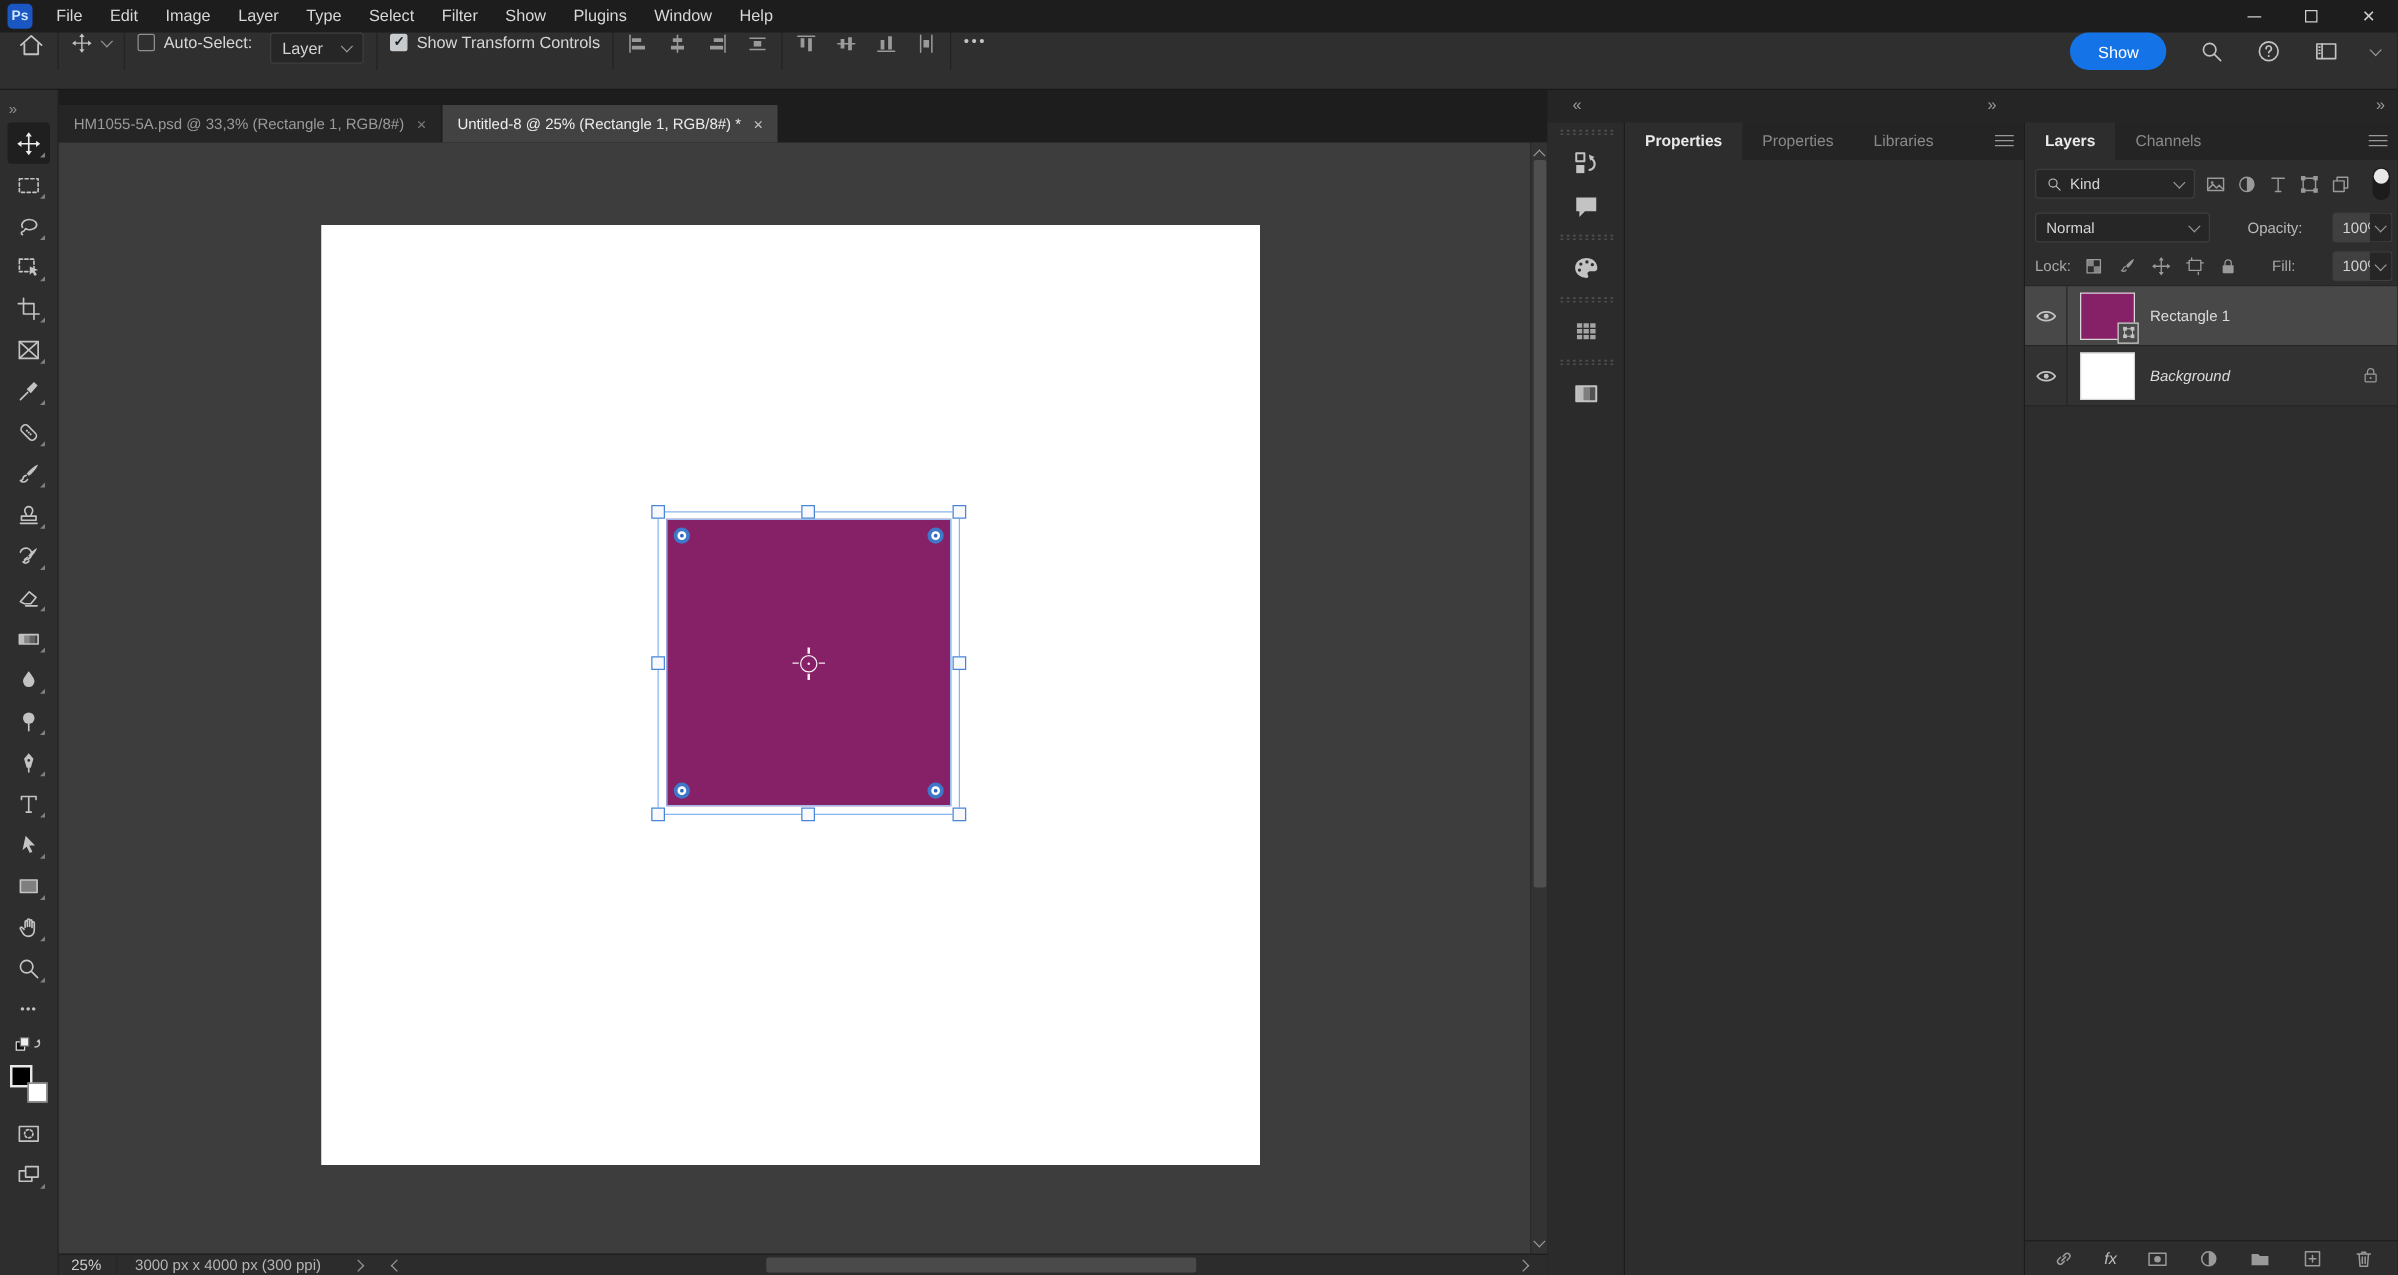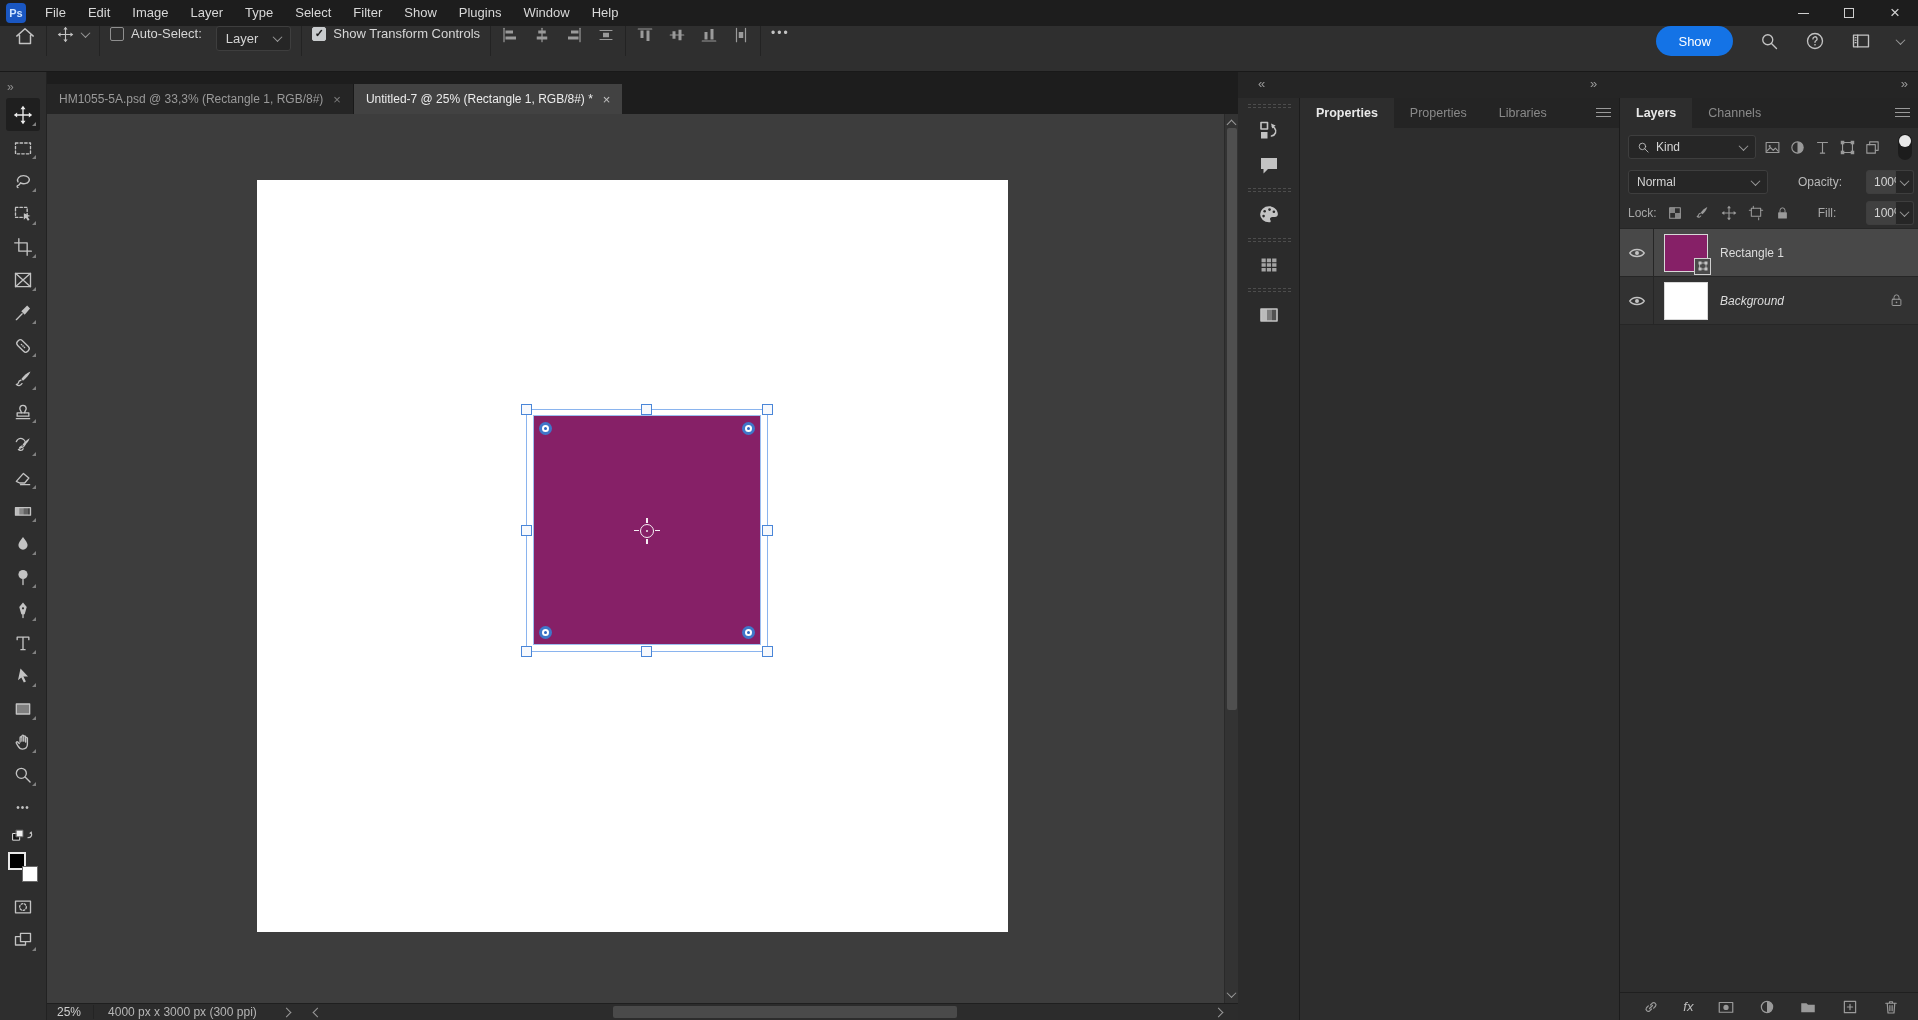--- a/index.html
+++ b/index.html
@@ -425,21 +425,21 @@
       </div>
   </div>
 
   <div class="docwindow">
     <div class="tabbar">
       <div class="doc-tab inactive">
         <span class="tab-label">HM1055-5A.psd @ 33,3% (Rectangle 1, RGB/8#)</span>
         <span class="tab-close"></span>
       </div>
       <div class="doc-tab active">
-        <span class="tab-label">Untitled-7 @ 25% (Rectangle 1, RGB/8#) *</span>
+        <span class="tab-label">Untitled-8 @ 25% (Rectangle 1, RGB/8#) *</span>
         <span class="tab-close"></span>
       </div>
     </div>
 
     <div class="canvasarea">
       <div class="page"></div>
 
       <div class="bbox">
         <div class="shape-fill"></div>
         <span class="handle h-tl"></span>
@@ -465,21 +465,21 @@
 
       <div class="vscroll">
         <span class="vs-arrow" style="top:2px;"><span class="chev c-up"></span></span>
         <div class="vthumb"></div>
         <span class="vs-arrow" style="bottom:2px;"><span class="chev c-down"></span></span>
       </div>
     </div>
 
     <div class="statusbar">
       <span class="sb-zoom">25%</span>
-      <span class="sb-info">4000 px x 3000 px (300 ppi)</span>
+      <span class="sb-info">3000 px x 4000 px (300 ppi)</span>
       <span class="sb-arrow chev c-right"></span>
       <span class="sb-arrow chev c-left"></span>
       <div class="hthumb"></div>
       <span class="sb-right-arrow chev c-right"></span>
     </div>
   </div>
 
   <div class="dock">
     <div class="dock-header">
       <span class="dh-chev dh-left" style="left:20px;"></span>

